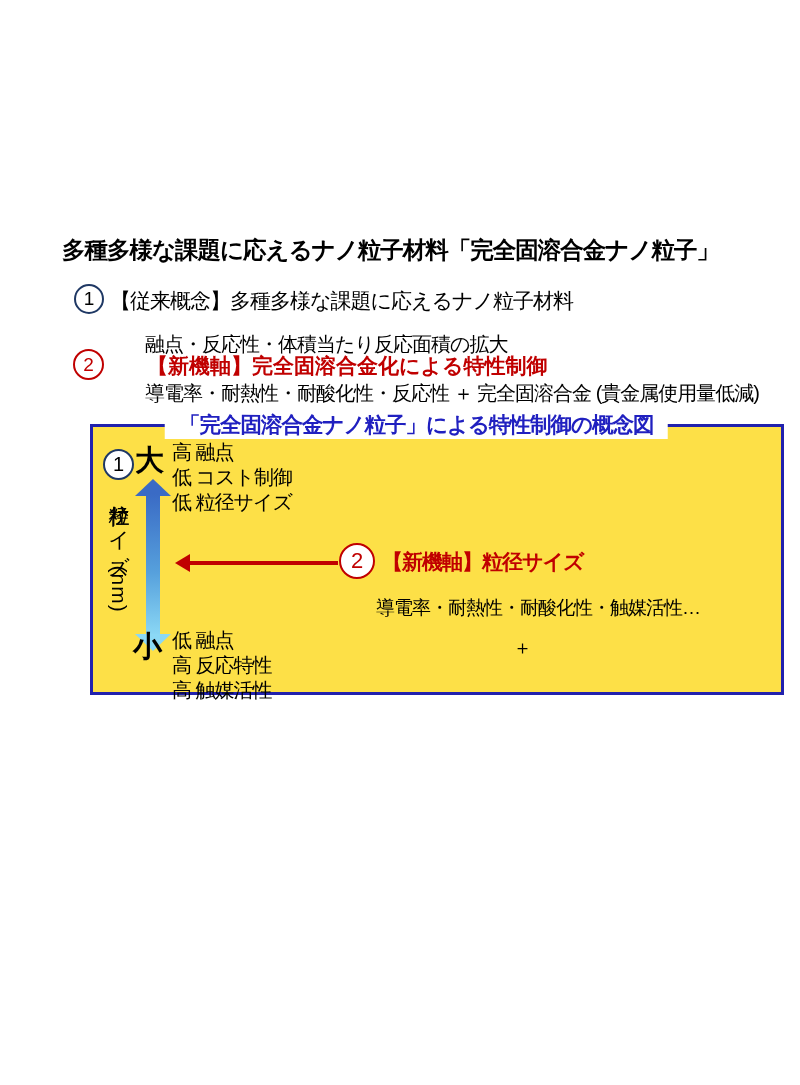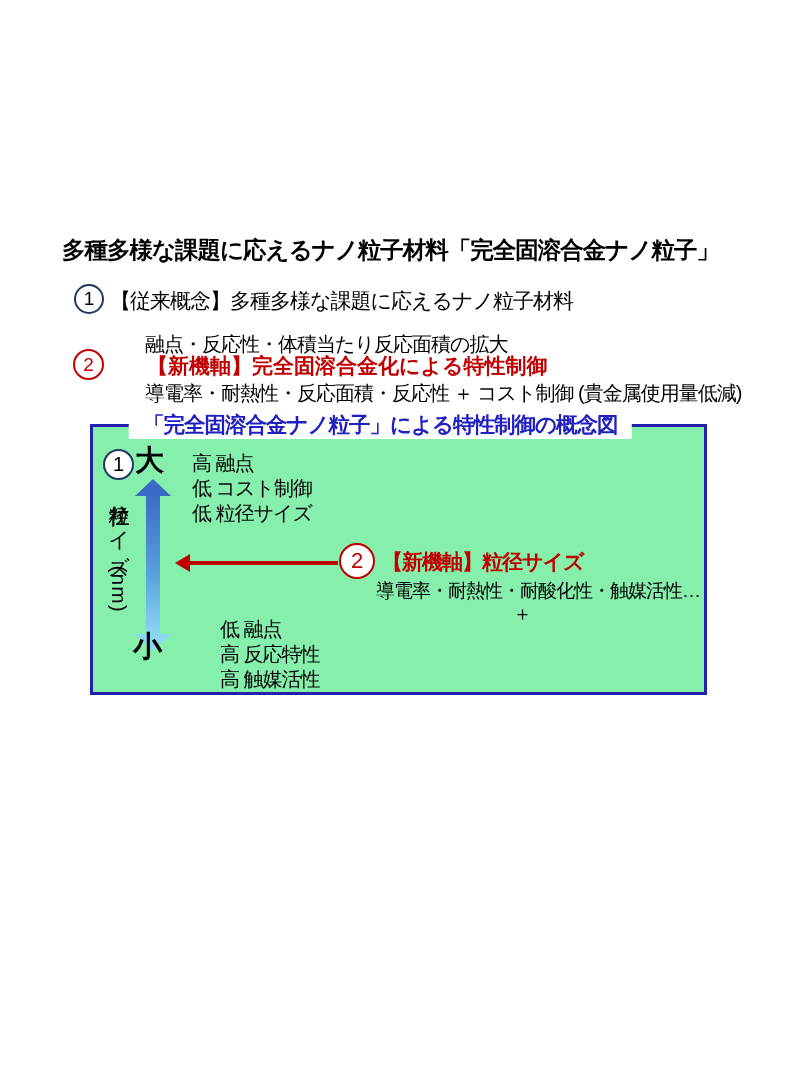--- a/index.html
+++ b/index.html
@@ -17,38 +17,38 @@
                 border-radius:50%; font-weight:normal; background:#fff; }
   .num1 { left:74px; top:284px; width:30px; height:30px; border:2px solid var(--circle-navy,#1F3864); color:#000; font-size:19px; }
   .num2 { left:73px; top:349px; width:31px; height:31px; border:2px solid var(--accent-red,#C00000); color:var(--accent-red,#C00000); font-size:19px; }
 
   .item-heading { position:absolute; left:110px; top:287px; font-size:21px; white-space:nowrap; }
   .item-detail  { position:absolute; left:145px; top:315px; font-size:20px; white-space:nowrap;margin-top:16px; }
   .item2-heading { position:absolute; left:110px; top:352px; font-size:21px; font-weight:bold; color:var(--accent-red,#C00000); white-space:nowrap;margin-left:37px; }
   .item2-detail  { position:absolute; left:145px; top:380px; font-size:20px; white-space:nowrap; }
 
   
-  .diagram-box { position:absolute; left:90px; top:424px; width:617px; height:271px;
-                 border:3px solid var(--navy-border,#2121AD); background:#86efac; }
+  .diagram-box { position:absolute; left:90px; top:424px; width:694px; height:271px;
+                 border:3px solid var(--navy-border,#2121AD); background:#fde047; }
   .diagram-title { position:absolute; left:47%; top:-17px; transform:translateX(-50%);
                    background:#fff; padding:0 14px; font-size:21.5px; font-weight:bold;
                    color:var(--title-blue,#2020C0); white-space:nowrap; letter-spacing:-1px; }
 
   .box-num1 { position:absolute; left:10px; top:22px; width:31px; height:31px;
               border:2px solid var(--circle-navy,#1F3864); border-radius:50%; color:#000;
               display:flex; align-items:center; justify-content:center; font-size:20px; background:#fff; }
   .big-label  { position:absolute; left:42px; top:18px; font-size:29px; font-weight:bold; line-height:1.1; }
   .small-label{ position:absolute; left:40px; top:204px; font-size:29px; font-weight:bold; line-height:1.1; }
 
   .axis-label { position:absolute; left:12px; top:62px; writing-mode:vertical-rl; text-orientation:mixed;
                 font-size:21px; letter-spacing:1px; height:205px; white-space:nowrap; }
 
   .prop-list { position:absolute; font-size:20px; line-height:25px; white-space:nowrap; }
-  .props-top { left:79px; top:24px;margin-left:20px; }
-  .props-bottom { left:79px; top:190px;margin-left:48px; }
+  .props-top { left:79px; top:13px; }
+  .props-bottom { left:79px; top:201px; }
 
   
   .v-arrow { position:absolute; left:42px; top:52px; width:36px; height:172px; }
   .v-arrow .head-up { position:absolute; top:0; left:0; width:0; height:0;
       border-left:18px solid transparent; border-right:18px solid transparent;
       border-bottom:17px solid var(--arrow-top,#3A6BC5); }
   .v-arrow .head-down { position:absolute; bottom:0; left:0; width:0; height:0;
       border-left:18px solid transparent; border-right:18px solid transparent;
       border-top:17px solid var(--arrow-bottom,#8BD8F5); }
   .v-arrow .shaft { position:absolute; top:15px; bottom:15px; left:11px; width:14px;
@@ -61,36 +61,36 @@
       border-top:9px solid transparent; border-bottom:9px solid transparent;
       border-right:15px solid var(--accent-red,#C00000); }
 
   .box-num2 { position:absolute; left:246px; top:116px; width:36px; height:36px;
               border:2.5px solid var(--accent-red,#C00000); border-radius:50%; color:var(--accent-red,#C00000);
               display:flex; align-items:center; justify-content:center; font-size:22px; background:#fff; }
   .arrow-heading { position:absolute; left:289px; top:121px; font-size:21px; font-weight:bold;
                    color:var(--accent-red,#C00000); white-space:nowrap; letter-spacing:-1px; }
   .arrow-details { position:absolute; left:283px; top:152px; width:292px; text-align:center;
                    font-size:19px; line-height:23px; letter-spacing:-1px; }
-  .arrow-details div { white-space:nowrap; }
+  .arrow-details div { white-space:nowrap;margin-top:17px; }
 </style>
 </head>
 <body>
 
 <div class="page">
 
   <h1 class="page-title">多種多様な課題に応えるナノ粒子材料「完全固溶合金ナノ粒子」</h1>
 
   <span class="num-circle num1">1</span>
   <div class="item-heading jp">【従来概念】多種多様な課題に応えるナノ粒子材料</div>
   <div class="item-detail jp">融点・反応性・体積当たり反応面積の拡大</div>
 
   <span class="num-circle num2">2</span>
   <div class="item2-heading">【新機軸】完全固溶合金化による特性制御</div>
-  <div class="item2-detail jp">導電率・耐熱性・反応面積・反応性 ＋ コスト制御 (貴金属使用量低減)</div>
+  <div class="item2-detail jp">導電率・耐熱性・耐酸化性・反応性 ＋ 完全固溶合金 (貴金属使用量低減)</div>
 
   <div class="diagram-box">
 
     <div class="diagram-title">「完全固溶合金ナノ粒子」による特性制御の概念図</div>
 
     <span class="box-num1">1</span>
     <div class="big-label">大</div>
 
     <div class="axis-label">粒径サイズ(nm)</div>
 

